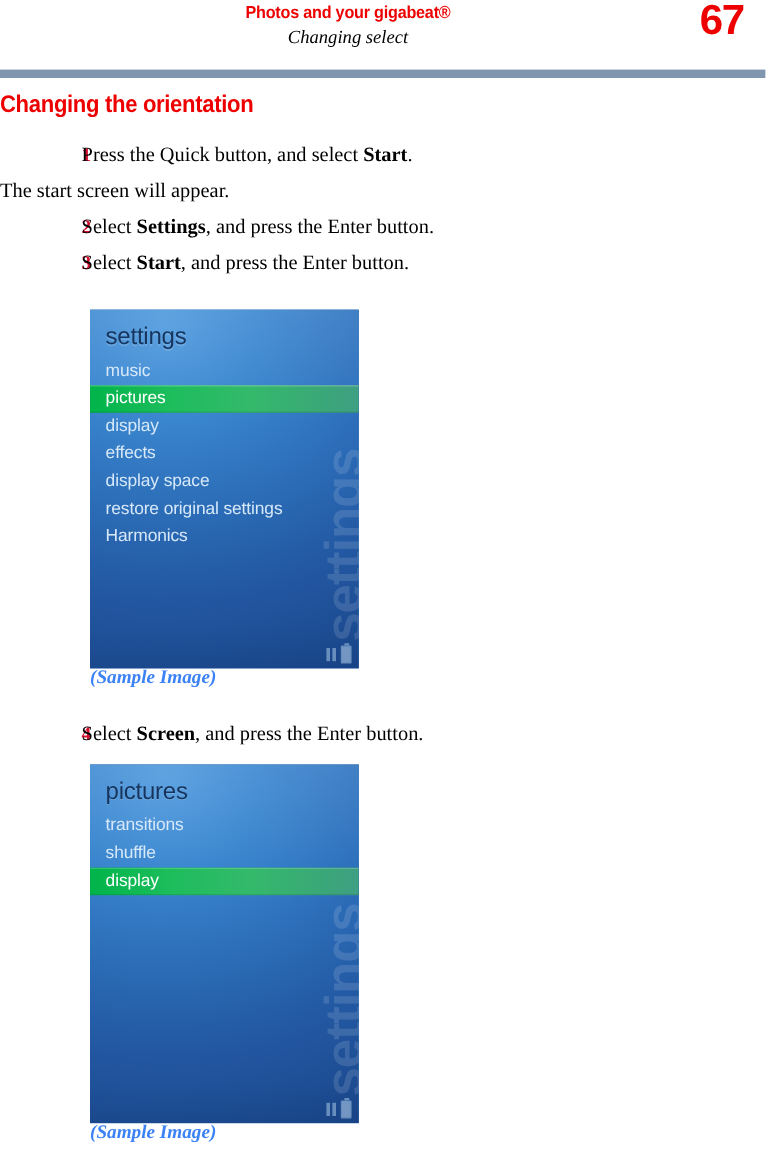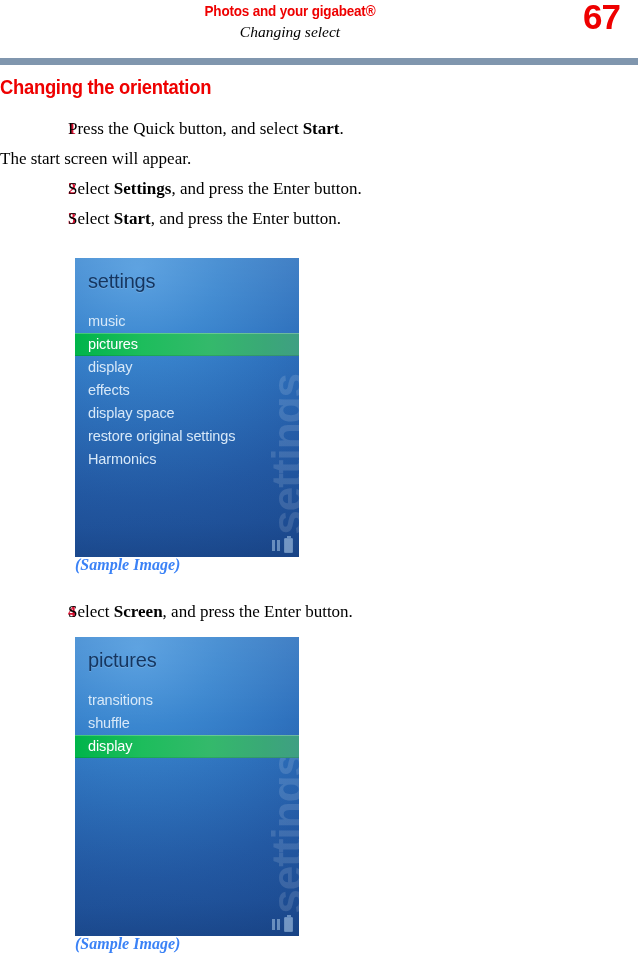--- a/index.html
+++ b/index.html
@@ -169,21 +169,21 @@
     font-family: "Liberation Sans", sans-serif;
     font-size: 20px;
     font-weight: normal;
     color: #15355f;
     padding-left: 13px;
     line-height: 28px;
     letter-spacing: -0.2px;
     text-shadow: 0 1px 0 rgba(255,255,255,0.15);
   }
 
-  .menu { margin-top: 15px; }
+  .menu { margin-top: 3px; }
   .menu-item {
     position: relative;
     font-family: "Liberation Sans", sans-serif;
     font-size: 14.5px;
     color: #d7e8f8;
     padding-left: 13px;
     line-height: 23px;
     height: 23px;
     letter-spacing: -0.1px;
     white-space: nowrap;

